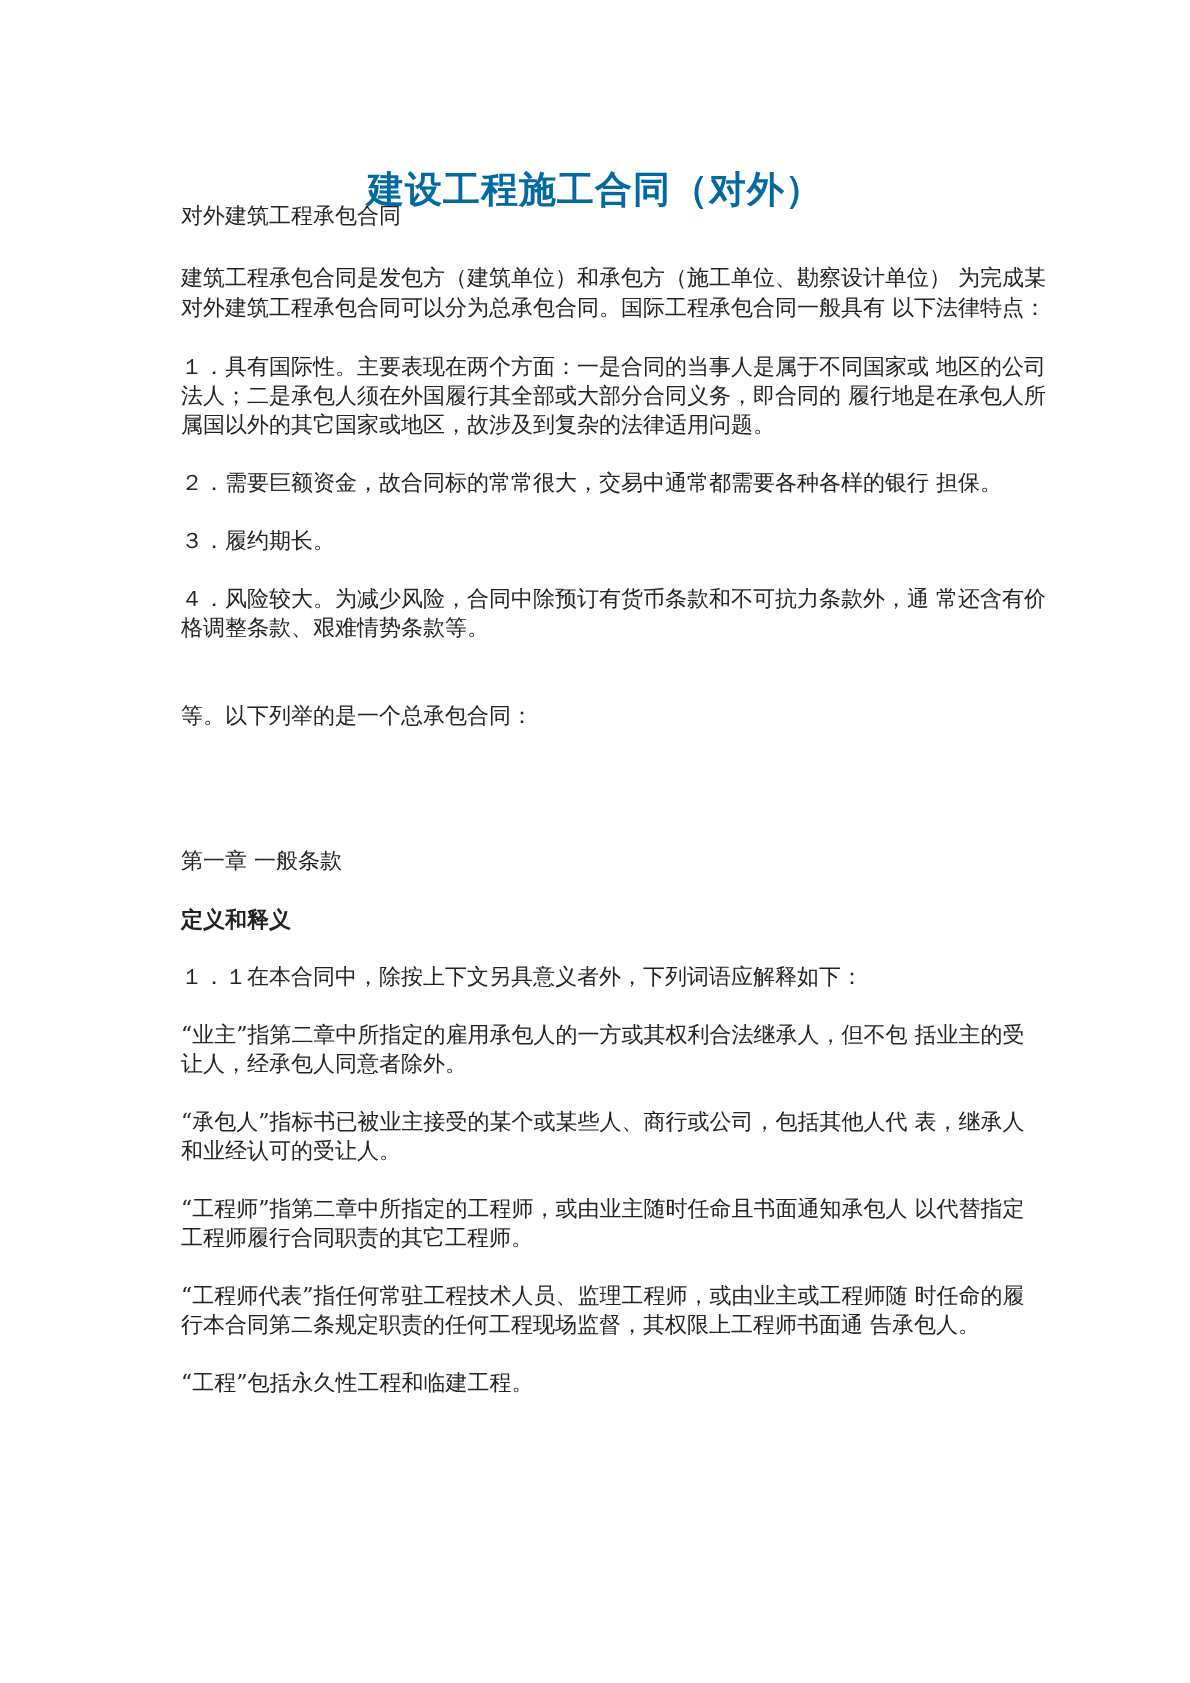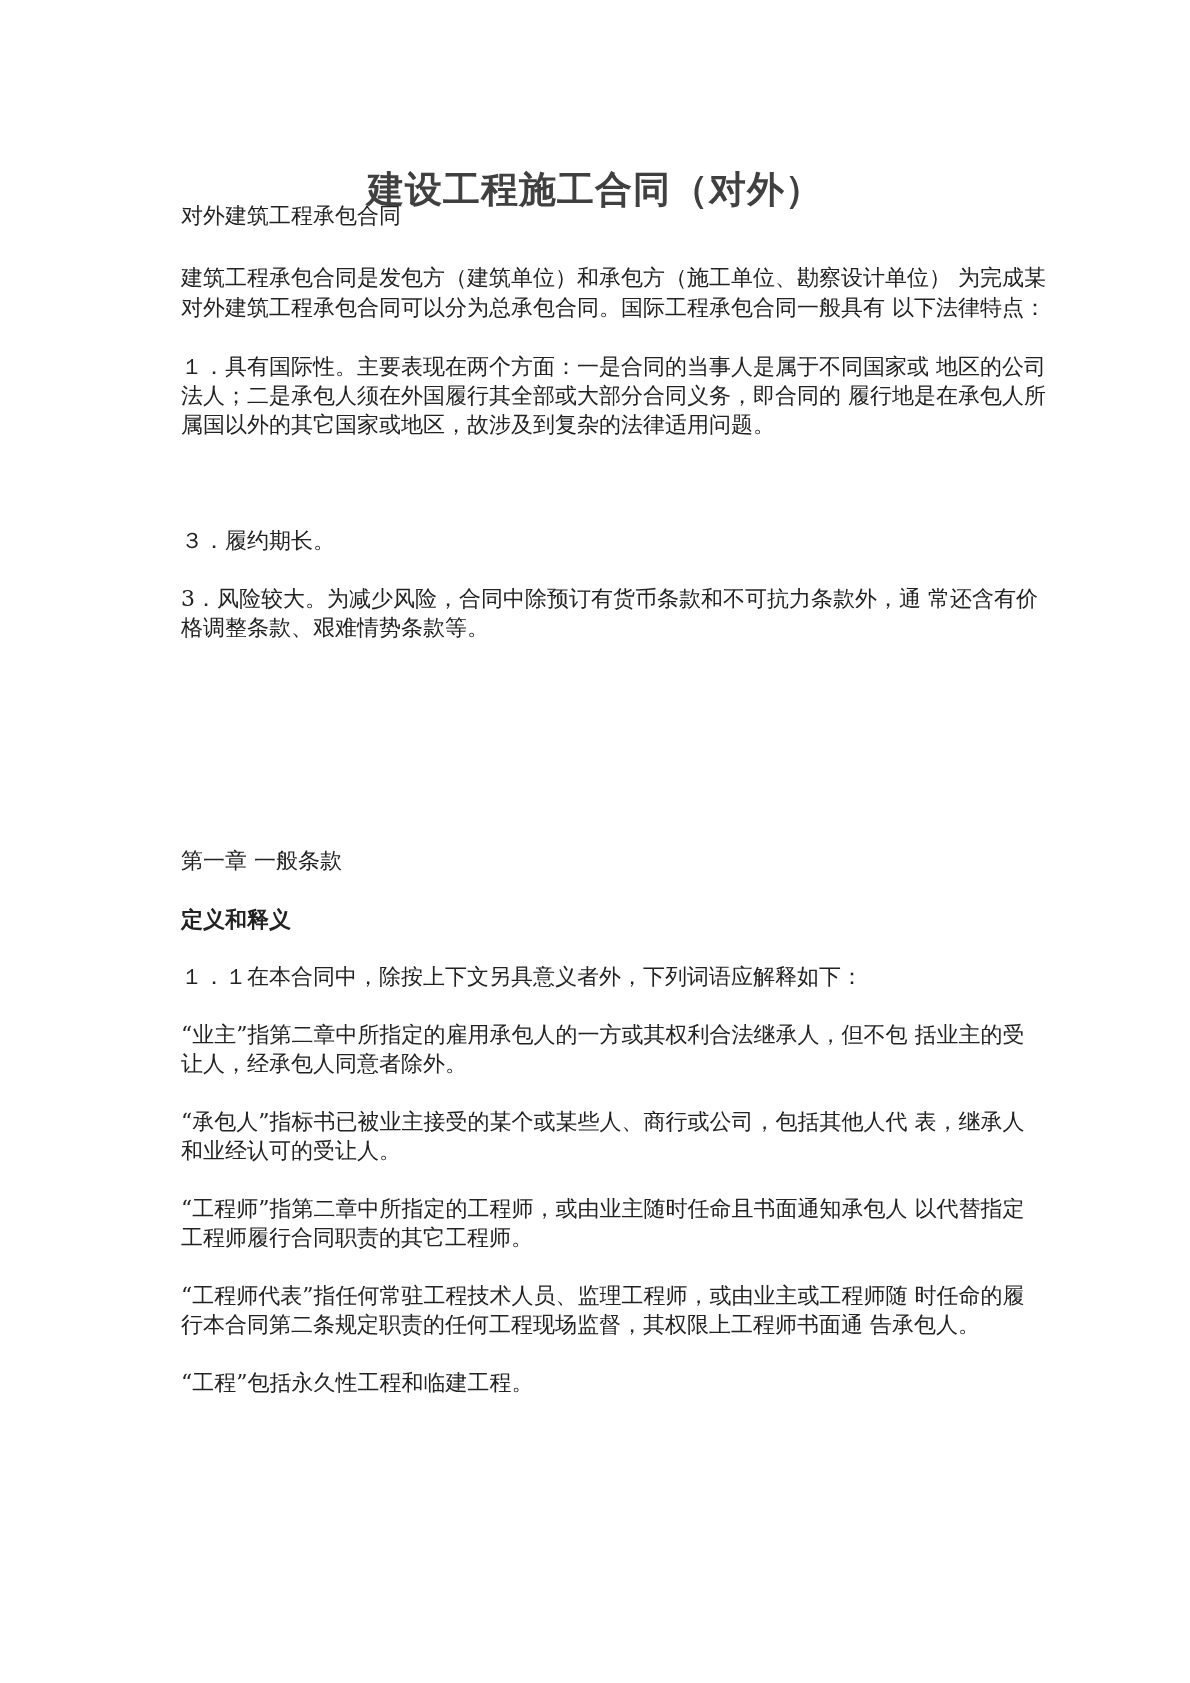--- a/index.html
+++ b/index.html
@@ -26,21 +26,21 @@
     .title {
       position: absolute;
       left: 0;
       width: 1190px;
       top: 166px;
       text-align: center;
       font-size: 37px;
       font-weight: bold;
       line-height: 46px;
       letter-spacing: 1px;
-      color: #404040;
+      color: #0369a1;
     }
     .line {
       position: absolute;
       left: 181px;
       width: 840px;
       font-size: 22px;
       line-height: 24px;
       white-space: nowrap;
       color: #222222;
     }
@@ -54,26 +54,28 @@
 
   <div class="line" style="top:204px;">对外建筑工程承包合同</div>
 
   <div class="line" style="top:266px;">建筑工程承包合同是发包方（建筑单位）和承包方（施工单位、勘察设计单位） 为完成某</div>
   <div class="line" style="top:296px;">对外建筑工程承包合同可以分为总承包合同。国际工程承包合同一般具有 以下法律特点：</div>
 
   <div class="line" style="top:355px;">１．具有国际性。主要表现在两个方面：一是合同的当事人是属于不同国家或 地区的公司</div>
   <div class="line" style="top:384px;">法人；二是承包人须在外国履行其全部或大部分合同义务，即合同的 履行地是在承包人所</div>
   <div class="line" style="top:413px;">属国以外的其它国家或地区，故涉及到复杂的法律适用问题。</div>
 
+  <div class="line" style="top:471px;">２．需要巨额资金，故合同标的常常很大，交易中通常都需要各种各样的银行 担保。</div>
 
   <div class="line" style="top:529px;">３．履约期长。</div>
 
-  <div class="line" style="top:587px;">3．风险较大。为减少风险，合同中除预订有货币条款和不可抗力条款外，通 常还含有价</div>
+  <div class="line" style="top:587px;">４．风险较大。为减少风险，合同中除预订有货币条款和不可抗力条款外，通 常还含有价</div>
   <div class="line" style="top:616px;">格调整条款、艰难情势条款等。</div>
 
+  <div class="line" style="top:704px;">等。以下列举的是一个总承包合同：</div>
 
 
   <div class="line" style="top:849px;">第一章 一般条款</div>
 
   <div class="line" style="top:907px;font-weight:bold;">定义和释义</div>
 
   <div class="line" style="top:965px;">１．１在本合同中，除按上下文另具意义者外，下列词语应解释如下：</div>
 
   <div class="line" style="top:1023px;">“业主”指第二章中所指定的雇用承包人的一方或其权利合法继承人，但不包 括业主的受</div>
   <div class="line" style="top:1052px;">让人，经承包人同意者除外。</div>

